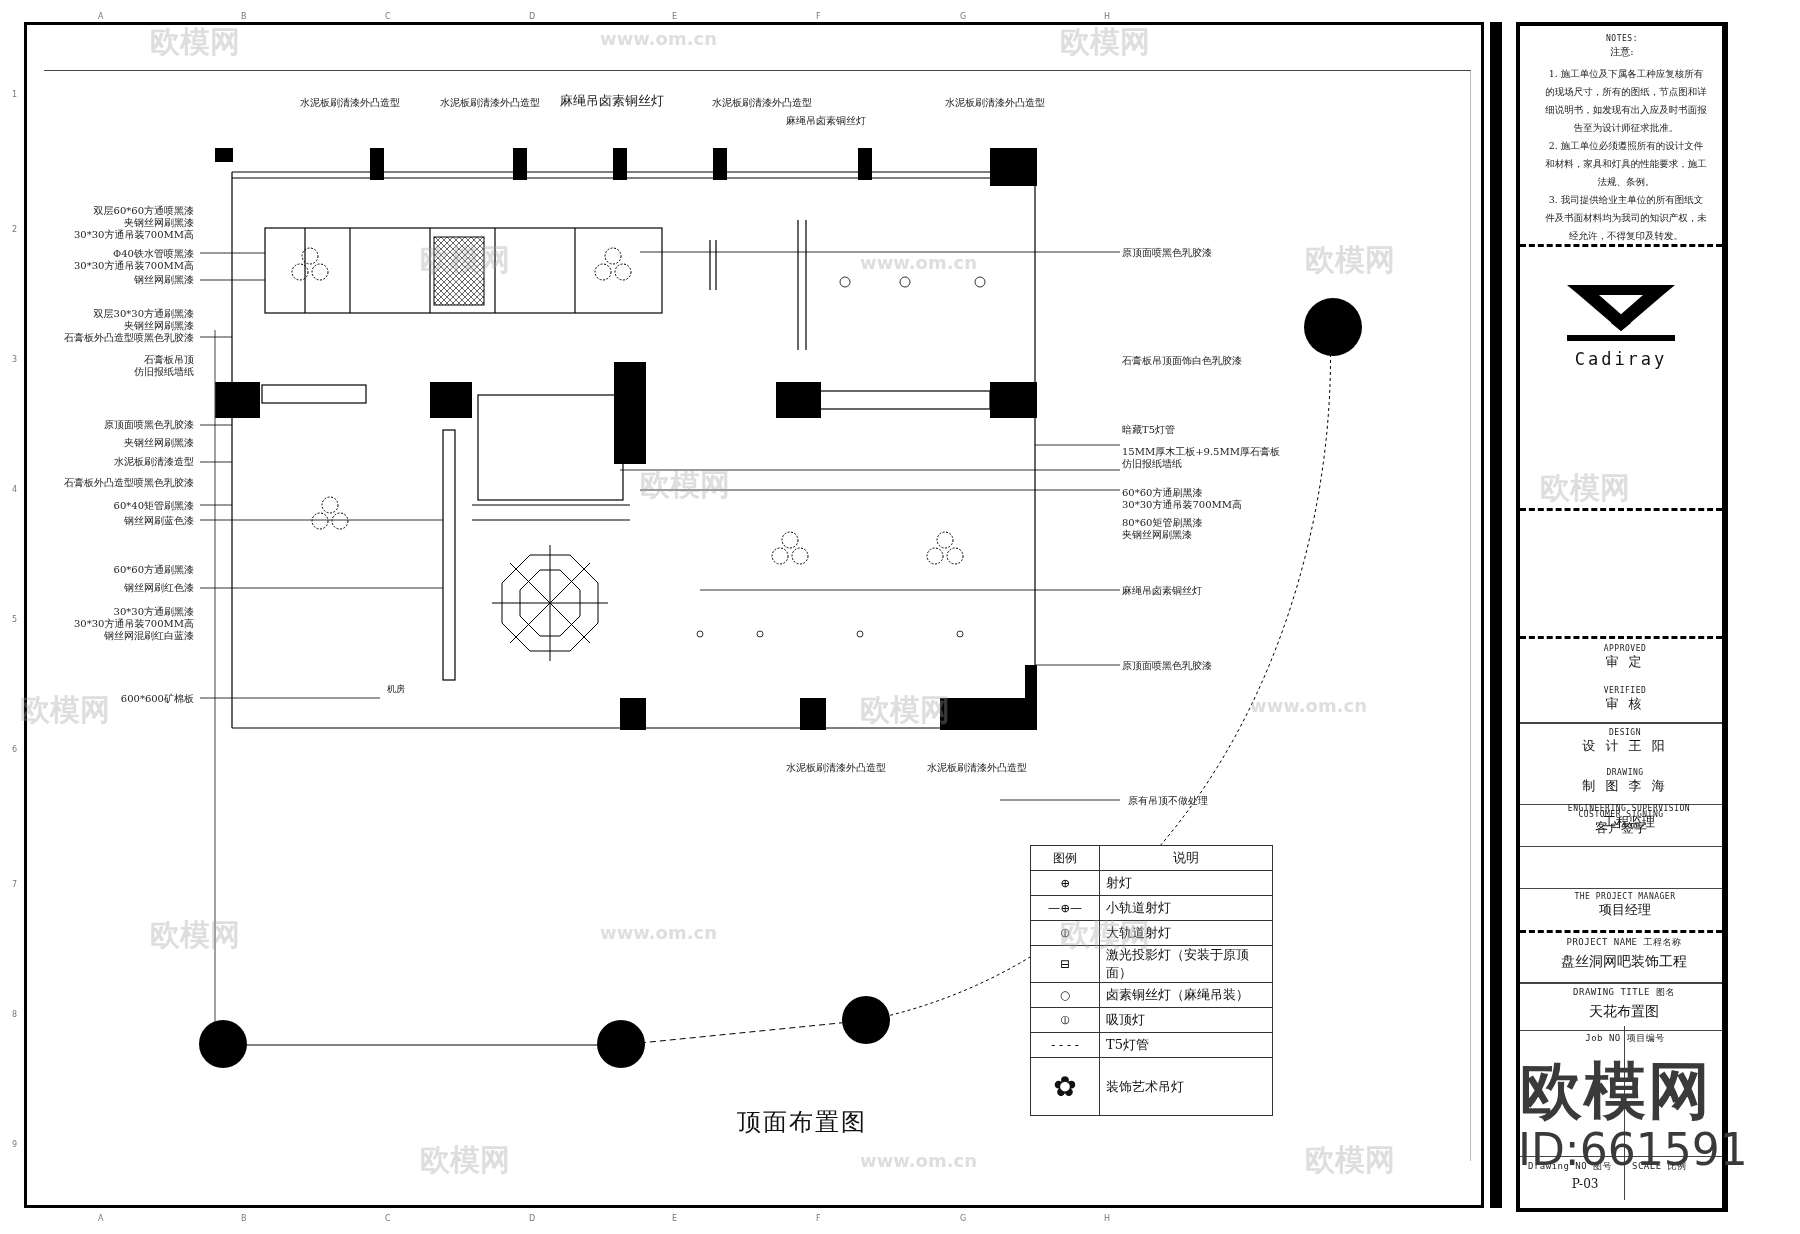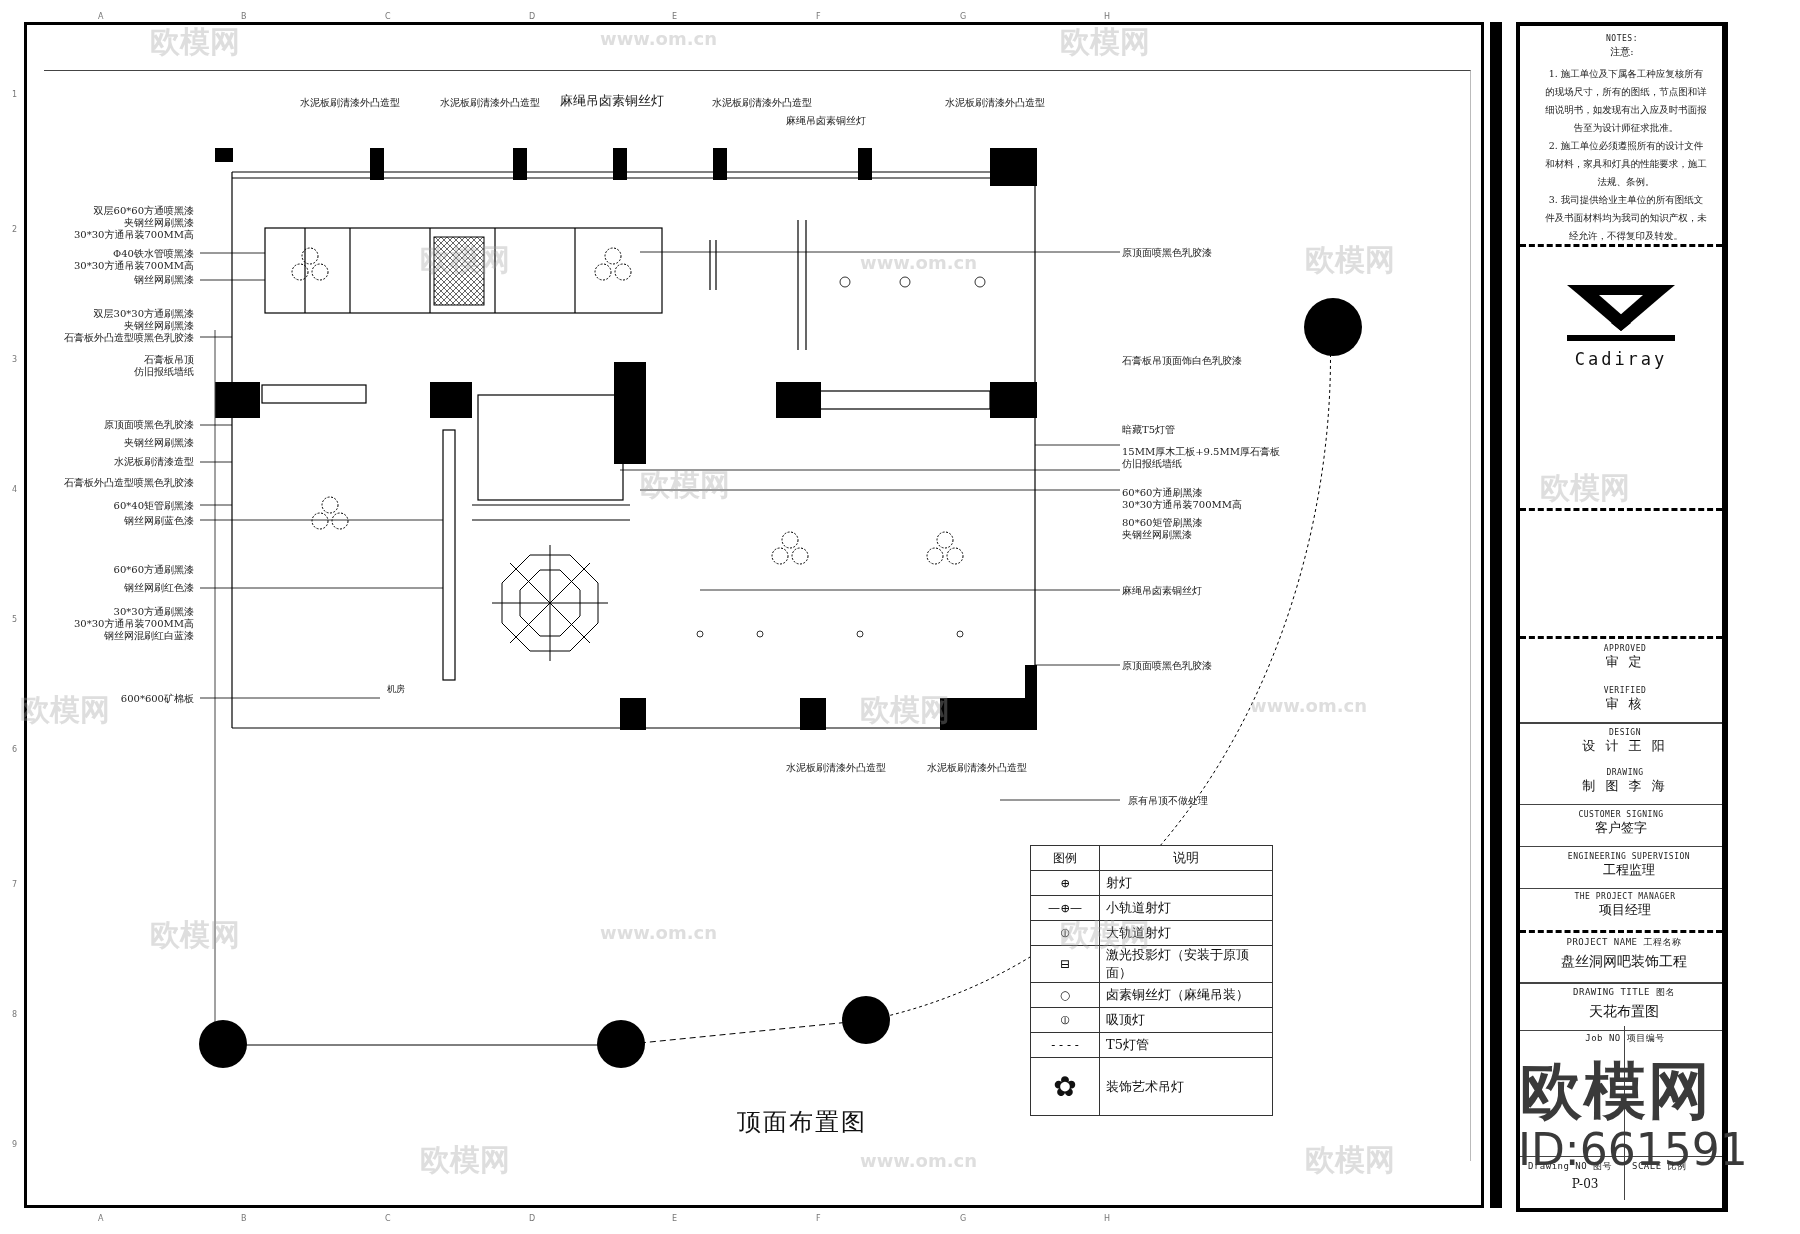--- a/index.html
+++ b/index.html
@@ -332,21 +332,21 @@
   <div class="tb-sec" style="top:742px;padding-left:8px">
     <div class="tb-cap">DRAWING</div>
     <div class="tb-cn">制 图  李 海</div>
   </div>
   <div class="tb-sec tb-line" style="top:778px"></div>
   <div class="tb-sec" style="top:784px;">
     <div class="tb-cap">CUSTOMER SIGNING</div>
     <div class="tb-cn" style="letter-spacing:0">客户签字</div>
   </div>
   <div class="tb-sec tb-line" style="top:820px"></div>
-  <div class="tb-sec" style="top:826px;padding-left:16px">
+  <div class="tb-sec" style="top:778px;padding-left:16px">
     <div class="tb-cap">ENGINEERING SUPERVISION</div>
     <div class="tb-cn" style="letter-spacing:0">工程监理</div>
   </div>
   <div class="tb-sec tb-line" style="top:862px"></div>
   <div class="tb-sec" style="top:866px;padding-left:8px">
     <div class="tb-cap">THE PROJECT MANAGER</div>
     <div class="tb-cn" style="letter-spacing:0">项目经理</div>
   </div>
   <div class="tb-sec tb-dash" style="top:904px"></div>
   <div class="tb-sec" style="top:910px;padding-left:6px">

